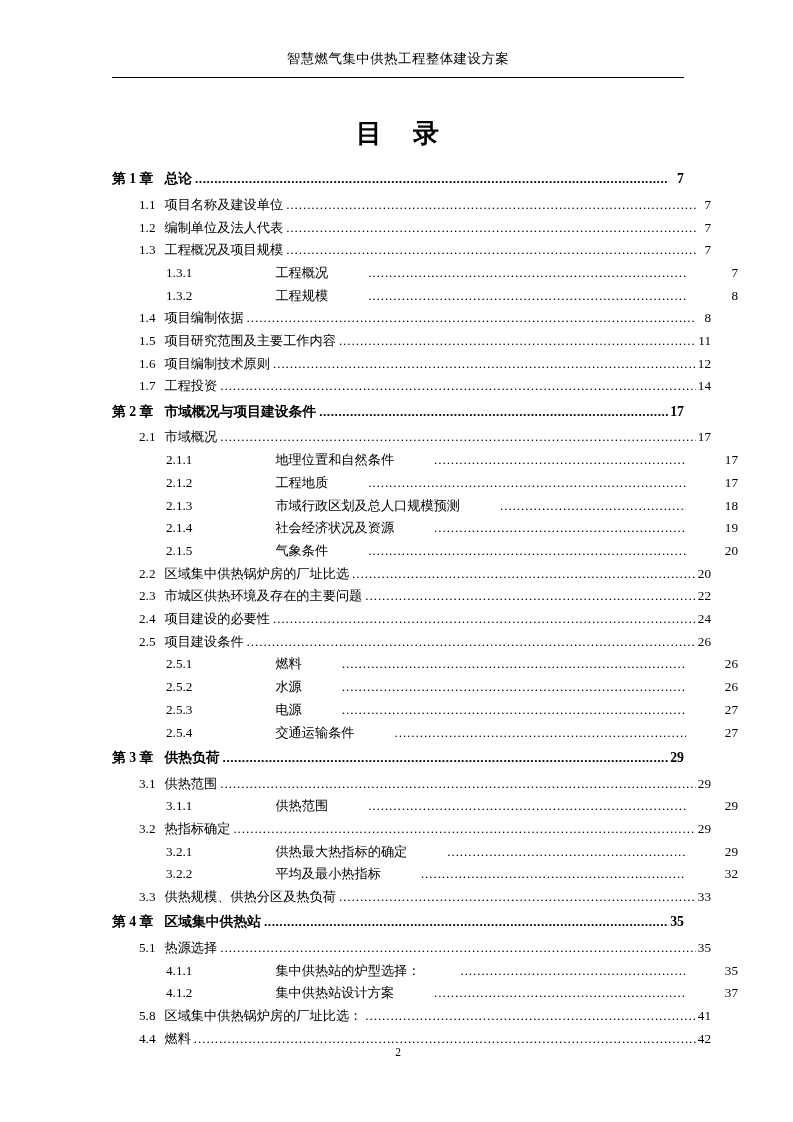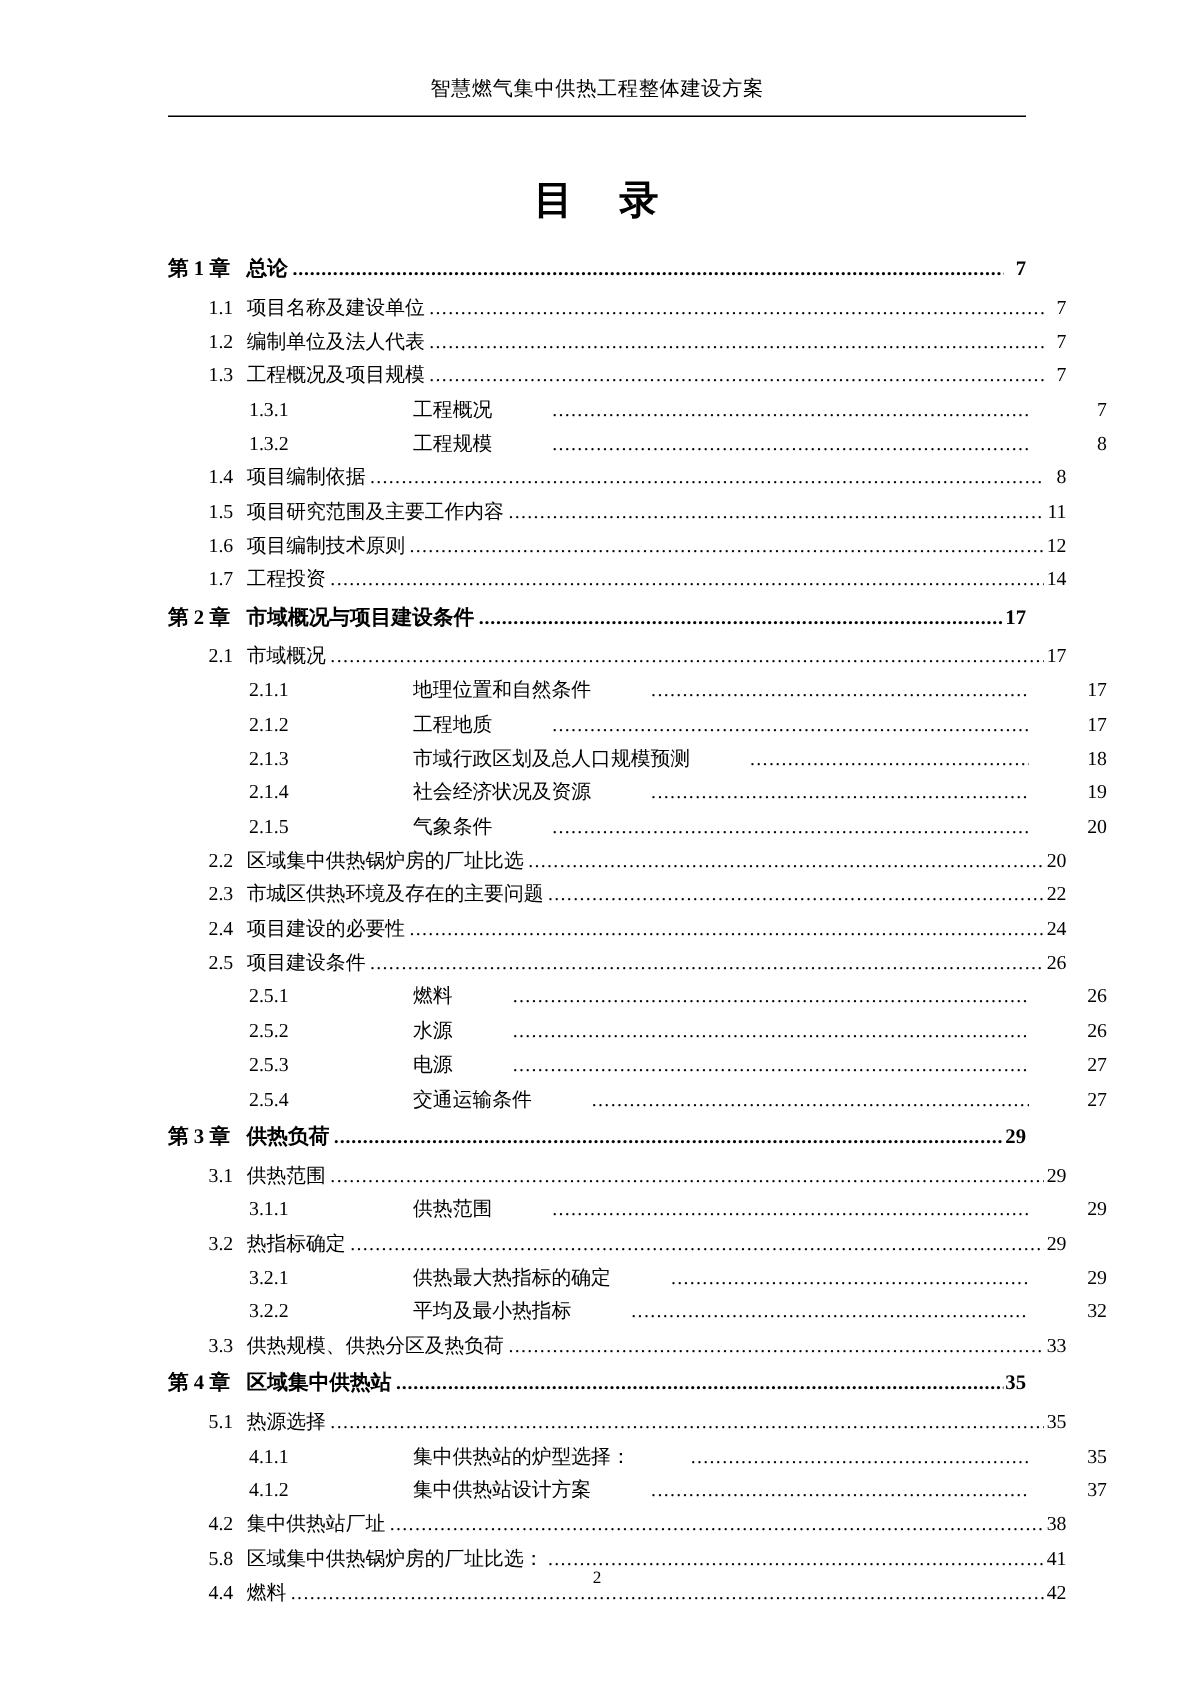--- a/index.html
+++ b/index.html
@@ -399,27 +399,20 @@
         <span class="e-page">35</span>
       </div>
       <div class="toc-entry lvl3">
         <span class="e-num">4.1.2</span>
         <span class="e-gap"></span>
         <span class="e-text">集中供热站设计方案</span>
         <span class="e-dots"></span>
         <span class="e-page">37</span>
       </div>
       <div class="toc-entry lvl2">
-        <span class="e-num">4.2</span>
-        <span class="e-gap"></span>
-        <span class="e-text">集中供热站厂址</span>
-        <span class="e-dots"></span>
-        <span class="e-page">38</span>
-      </div>
-      <div class="toc-entry lvl2">
         <span class="e-num">5.8</span>
         <span class="e-gap"></span>
         <span class="e-text">区域集中供热锅炉房的厂址比选：</span>
         <span class="e-dots"></span>
         <span class="e-page">41</span>
       </div>
       <div class="toc-entry lvl2">
         <span class="e-num">4.4</span>
         <span class="e-gap"></span>
         <span class="e-text">燃料</span>

